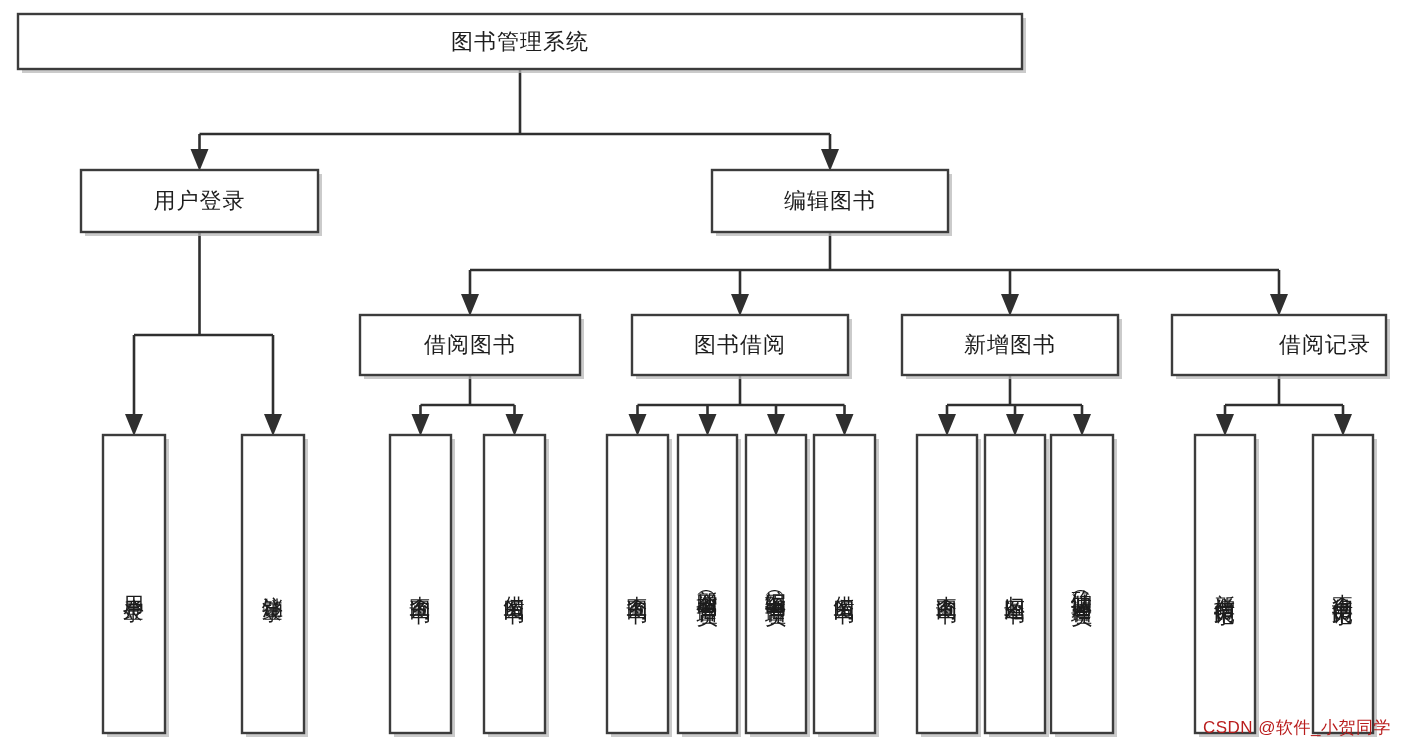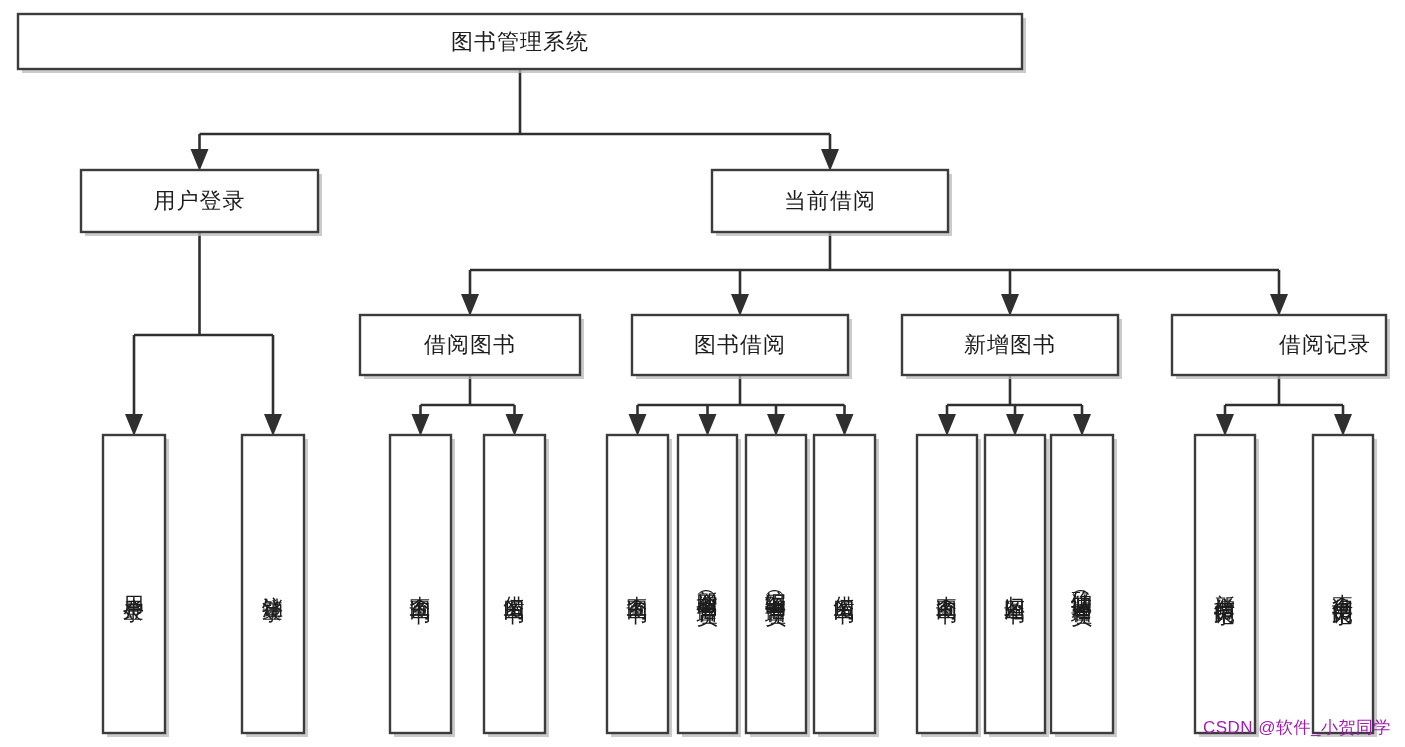--- a/index.html
+++ b/index.html
@@ -70,21 +70,21 @@
     color: #1c1c1c;
     white-space: nowrap;
     letter-spacing: 1px;
   }
   #watermark {
     position: absolute;
     right: 14px;
     bottom: 8px;
     font-family: "Liberation Sans", "DejaVu Sans", sans-serif;
     font-size: 17px;
-    color: #a21caf;
+    color: #b91c1c;
     white-space: nowrap;
     letter-spacing: 0.5px;
   }
 </style>
 </head>
 <body>
 
 <div id="diagram-root">
   <svg id="diagram-svg" width="1405" height="747" viewBox="0 0 1405 747">
     <g id="connectors-layer">
@@ -185,21 +185,21 @@
       </g>
   </svg>
   <div id="labels-layer">
       <div class="hlabel-wrap" style="left: 18px; top: 14px; width: 1004px; height: 55px;">
         <span class="hlabel-text">图书管理系统</span>
       </div>
       <div class="hlabel-wrap" style="left: 81px; top: 170px; width: 237px; height: 62px;">
         <span class="hlabel-text">用户登录</span>
       </div>
       <div class="hlabel-wrap" style="left: 712px; top: 170px; width: 236px; height: 62px;">
-        <span class="hlabel-text">当前借阅</span>
+        <span class="hlabel-text">编辑图书</span>
       </div>
       <div class="hlabel-wrap" style="left: 360px; top: 315px; width: 220px; height: 60px;">
         <span class="hlabel-text">借阅图书</span>
       </div>
       <div class="hlabel-wrap" style="left: 632px; top: 315px; width: 216px; height: 60px; border-radius: 17px;">
         <span class="hlabel-text">图书借阅</span>
       </div>
       <div class="hlabel-wrap" style="left: 902px; top: 315px; width: 216px; height: 60px;">
         <span class="hlabel-text">新增图书</span>
       </div>

